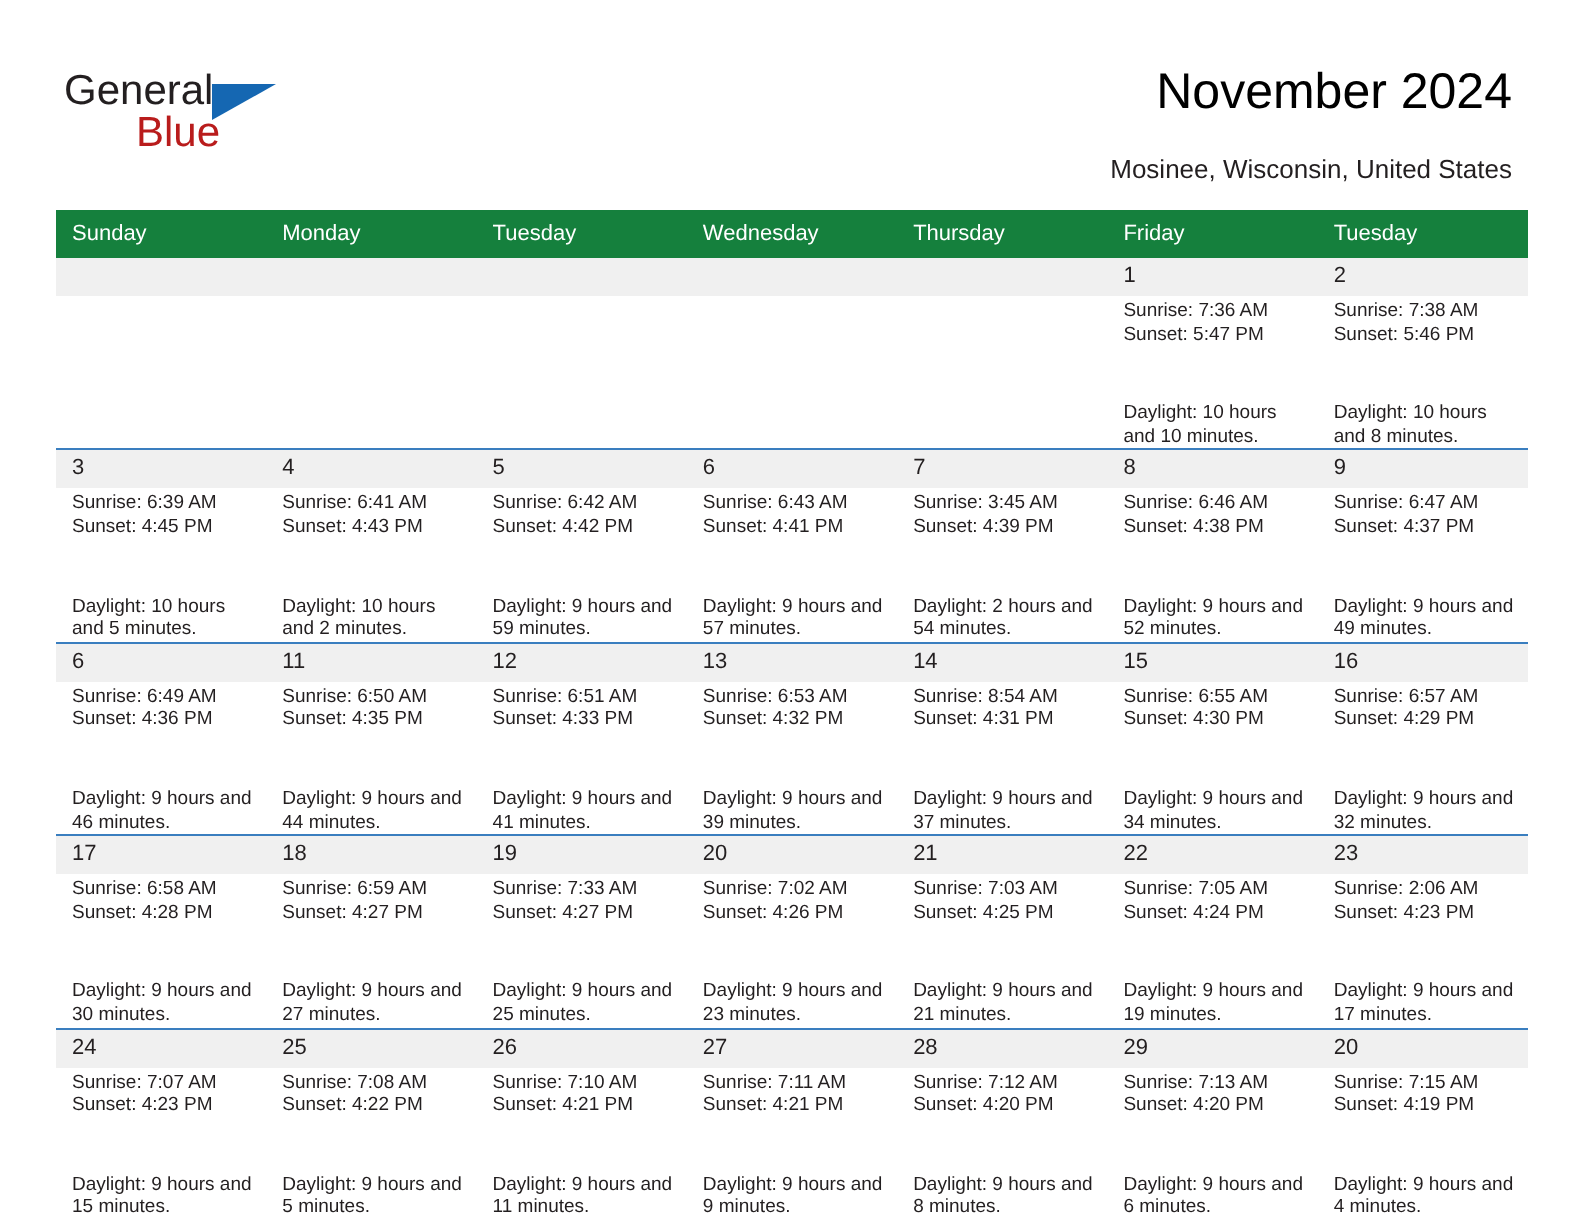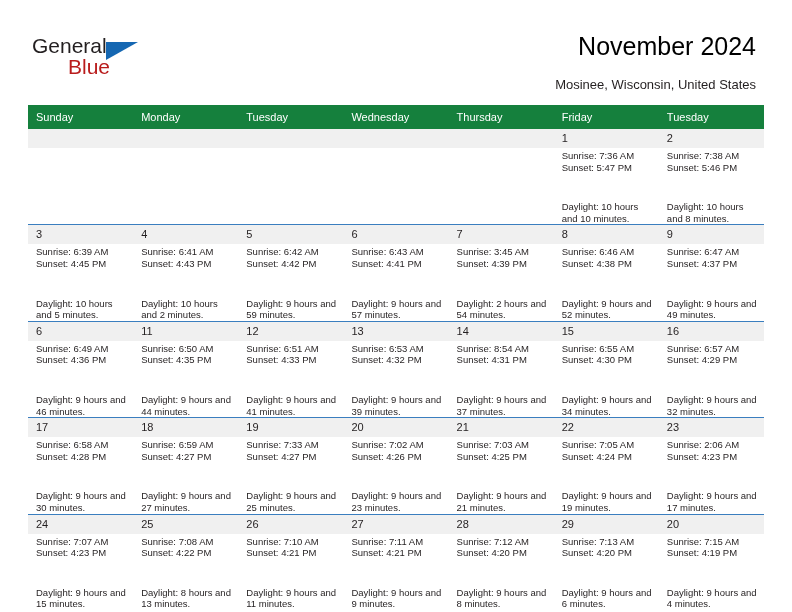--- a/index.html
+++ b/index.html
@@ -388,21 +388,21 @@
               <div>Sunrise: 7:07 AM</div>
               <div>Sunset: 4:23 PM</div>
               <div class="wrap">Daylight: 9 hours and 15 minutes.</div>
             </div>
           </td>
           <td>
             <span class="daynum">25</span>
             <div class="details">
               <div>Sunrise: 7:08 AM</div>
               <div>Sunset: 4:22 PM</div>
-              <div class="wrap">Daylight: 8 hours and 13 minutes.</div>
+              <div class="wrap">Daylight: 9 hours and 5 minutes.</div>
             </div>
           </td>
           <td>
             <span class="daynum">26</span>
             <div class="details">
               <div>Sunrise: 7:10 AM</div>
               <div>Sunset: 4:21 PM</div>
               <div class="wrap">Daylight: 9 hours and 11 minutes.</div>
             </div>
           </td>

